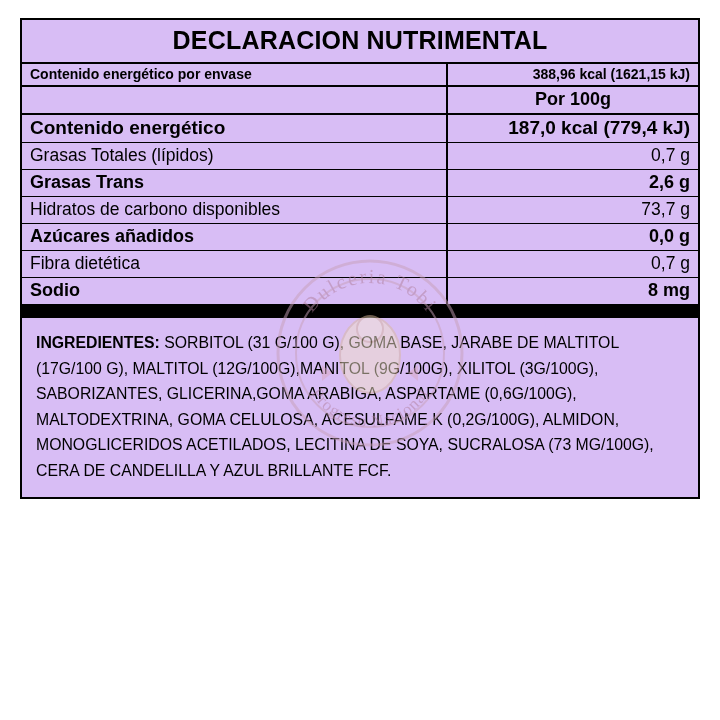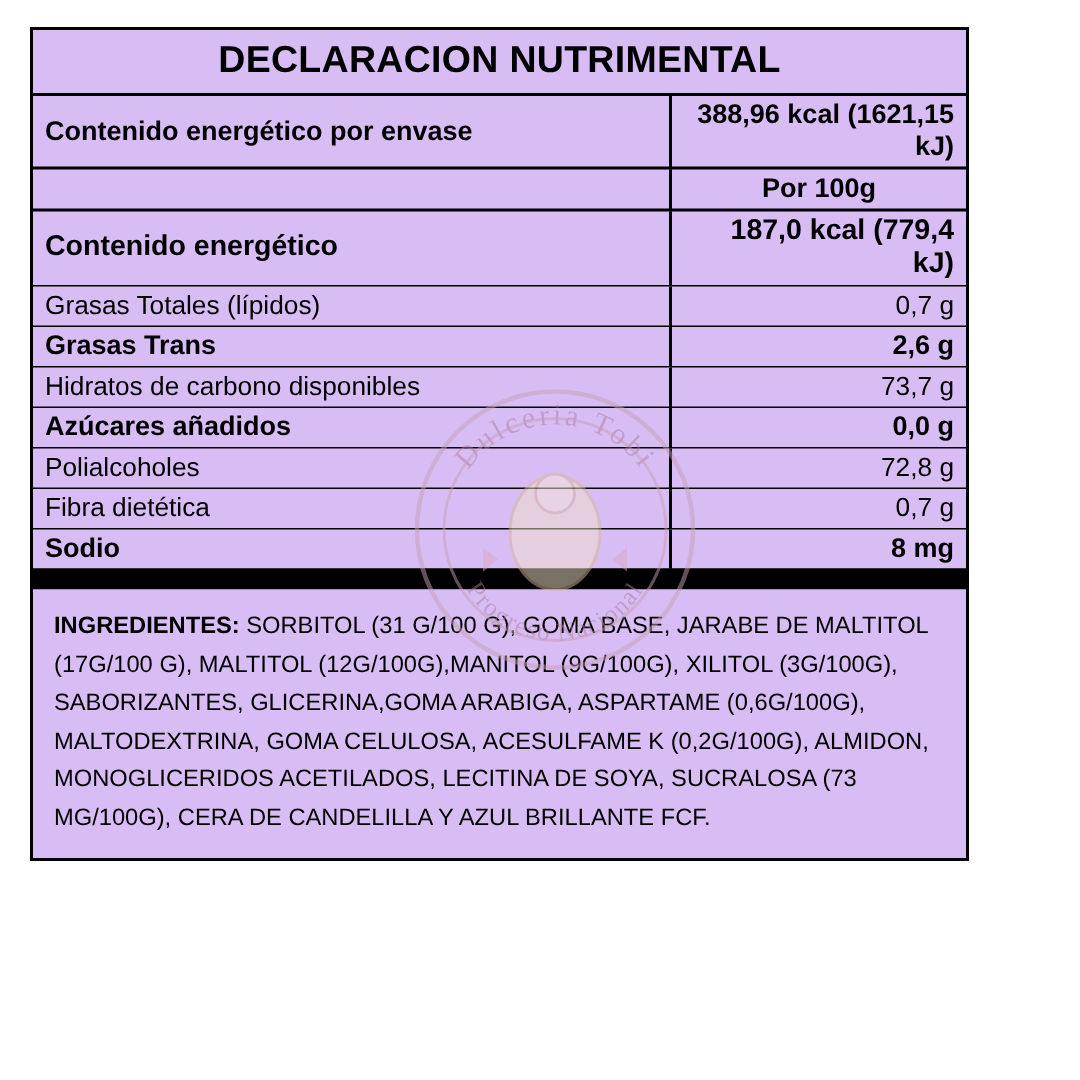--- a/index.html
+++ b/index.html
@@ -16,21 +16,21 @@
   .label-wrap {
     position: relative;
     width: 720px;
     height: 720px;
     box-sizing: border-box;
     padding: 18px 20px 0 20px;
     background: #ffffff;
   }
   .panel {
     position: relative;
-    width: 626px;
+    width: 680px;
     background: #d8bdf5;
     border: 2px solid #000000;
     box-sizing: border-box;
     z-index: 2;
   }
   .title {
     text-align: center;
     font-size: 25px;
     font-weight: bold;
     color: #000000;
@@ -53,21 +53,21 @@
   }
   td.name { text-align: left; width: 408px; }
   td.val  { text-align: right; }
   tr.row-top td {
     border-top: 2px solid #000000;
     border-bottom: 2px solid #000000;
   }
   tr.row-top td.name,
   tr.row-top td.val {
     font-weight: bold;
-    font-size: 18px;
+    font-size: 14px;
   }
   tr.row-top td.name { border-right: 2px solid #000000; }
   tr.per100 td {
     border-bottom: 2px solid #000000;
   }
   tr.per100 td.name {
     border-right: 2px solid #000000;
   }
   tr.per100 td.val {
     text-align: center;
@@ -152,24 +152,20 @@
           <td class="name">Grasas Trans</td>
           <td class="val">2,6 g</td>
         </tr>
         <tr class="data">
           <td class="name">Hidratos de carbono disponibles</td>
           <td class="val">73,7 g</td>
         </tr>
         <tr class="data bold">
           <td class="name">Azúcares añadidos</td>
           <td class="val">0,0 g</td>
-        </tr>
-        <tr class="data">
-          <td class="name">Polialcoholes</td>
-          <td class="val">72,8 g</td>
         </tr>
         <tr class="data">
           <td class="name">Fibra dietética</td>
           <td class="val">0,7 g</td>
         </tr>
         <tr class="data bold last">
           <td class="name">Sodio</td>
           <td class="val">8 mg</td>
         </tr>
       </tbody>

